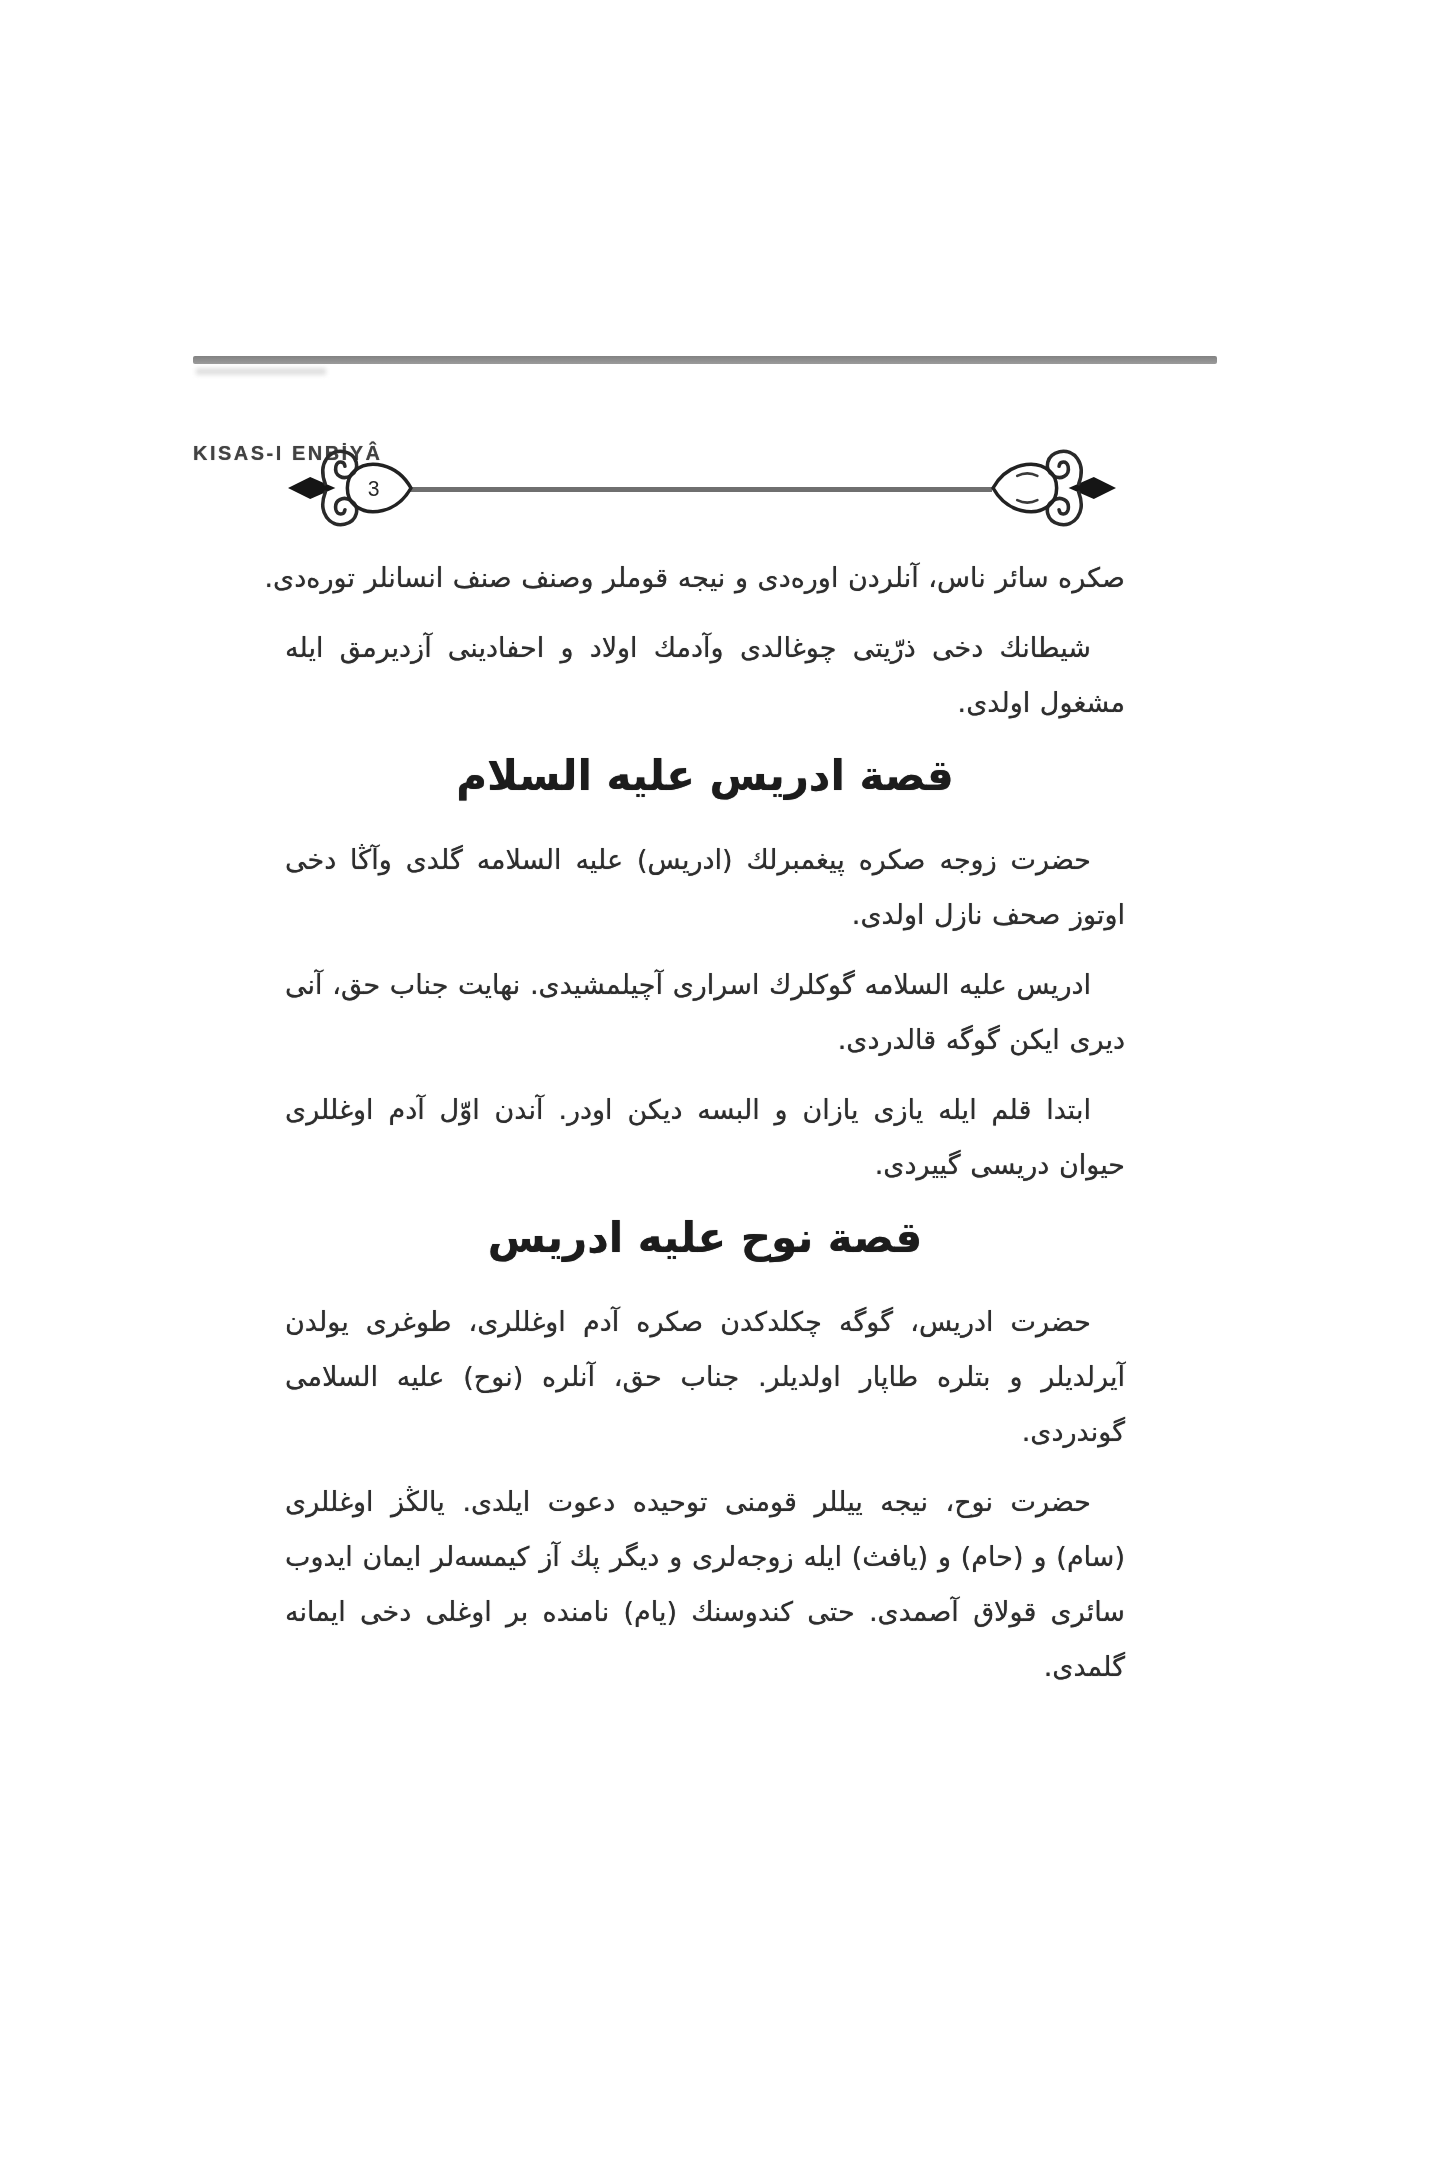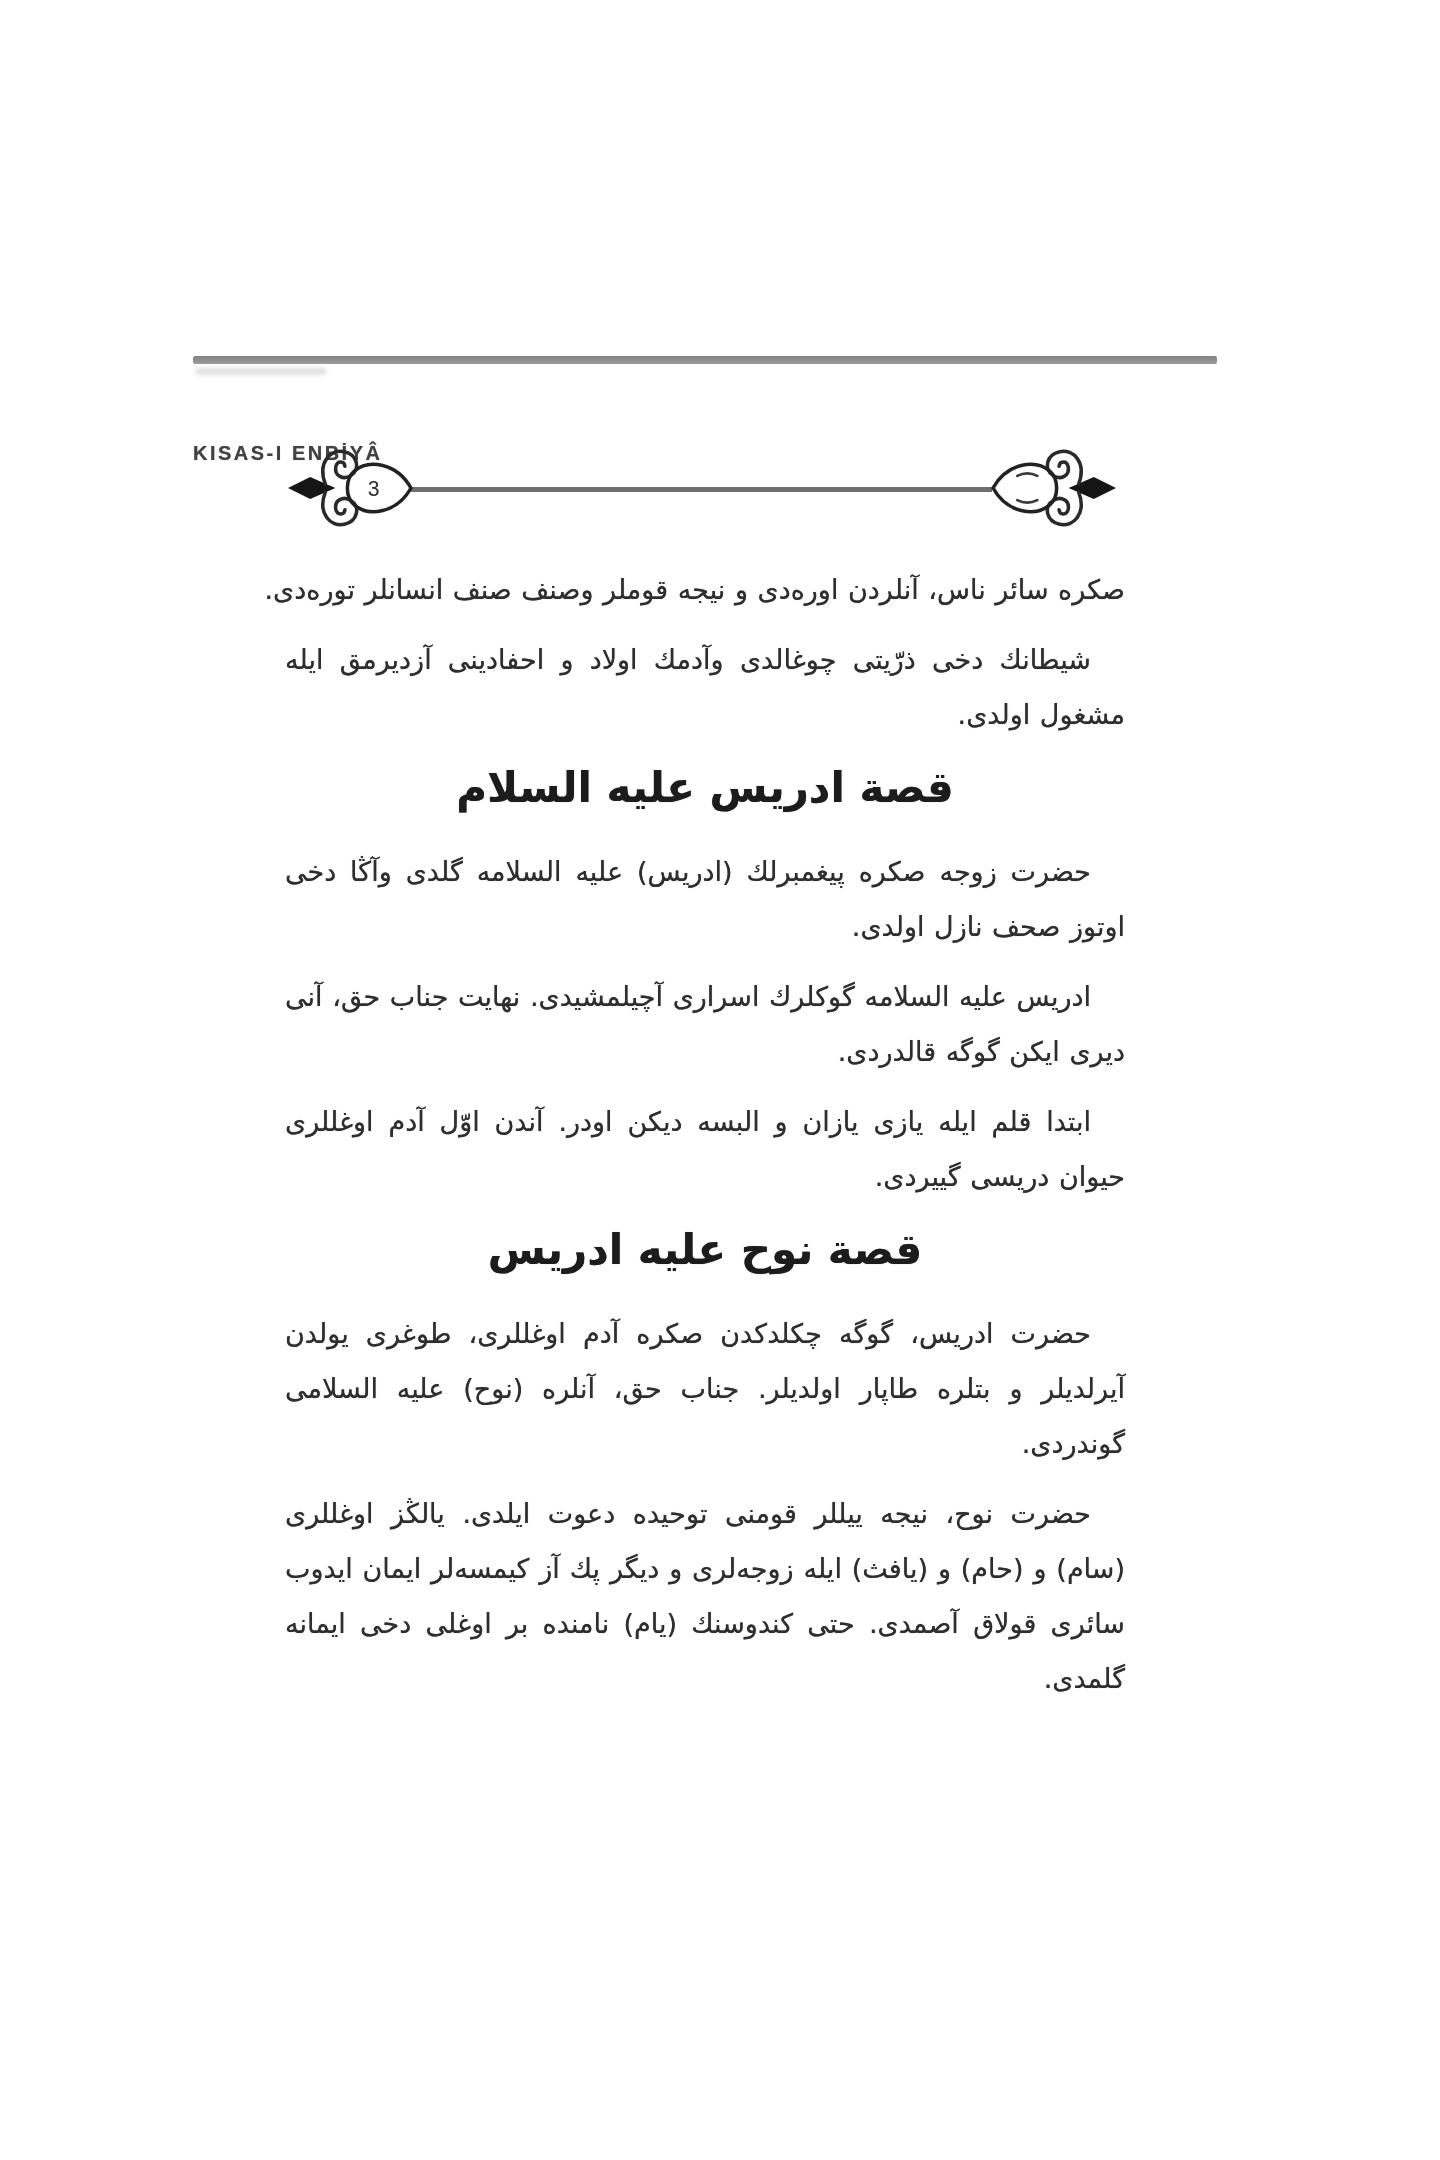--- a/index.html
+++ b/index.html
@@ -66,21 +66,21 @@
     width: 126px;
     height: 102px;
   }
   .orn-left  { left: 287px; }
   .orn-right { left: 991px; transform: scaleX(-1); }
 
   
   .content {
     position: absolute;
     left: 285px;
-    top: 562px;
+    top: 550px;
     width: 840px;
     direction: rtl;
     color: #2e2e2e;
     text-shadow: 0 0 0.7px rgba(46,46,46,0.85);
   }
   .para {
     margin: 0 0 15px 0;
     font-size: 27px;
     line-height: 55px;
     text-align: justify;

